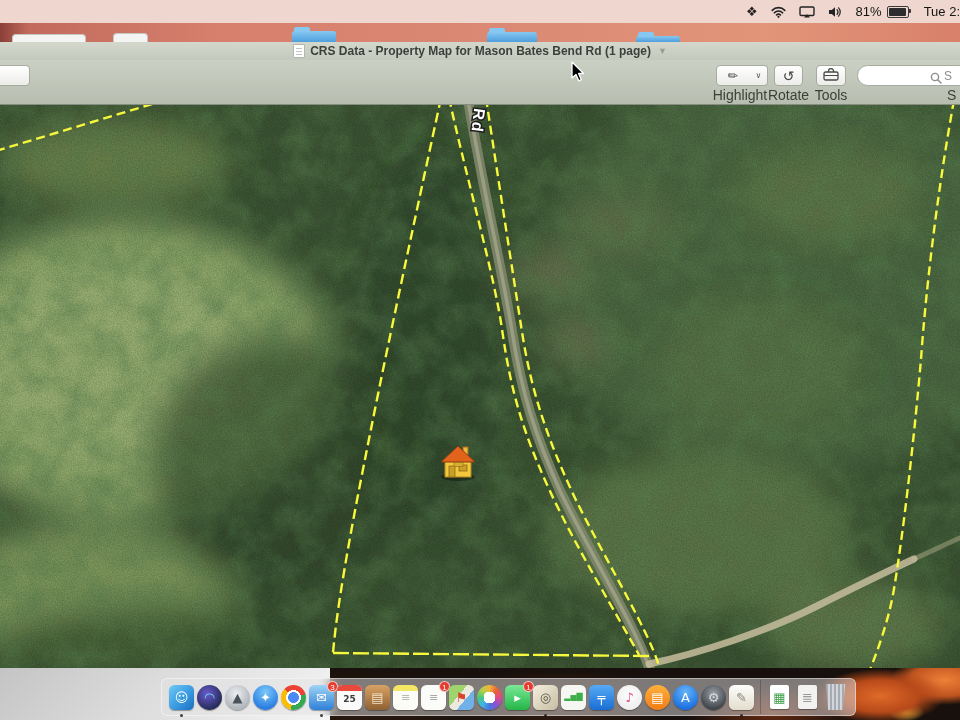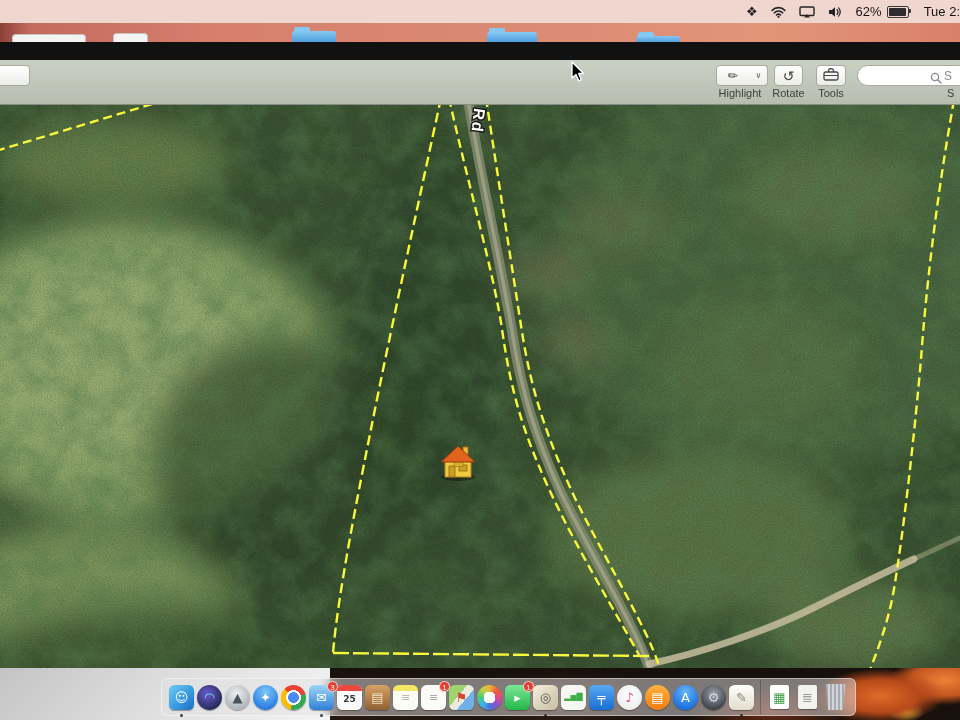--- a/index.html
+++ b/index.html
@@ -35,21 +35,21 @@
   .proxy{width:10px;height:12px;background:#fff;border:1px solid #b5b5b2;border-radius:1px;position:relative;}
   .proxy::before{content:"";position:absolute;left:2px;right:2px;top:3px;height:7px;
     background:repeating-linear-gradient(180deg,#c4c4c2 0 1px,transparent 1px 3px);}
   .title-chevron{color:#97a08f;font-size:9px;font-weight:normal;margin-left:2px;}
 
   .toolbar{position:absolute;left:0;top:60px;width:960px;height:44px;
     background:linear-gradient(#cad0c3,#b7bdaf);border-bottom:1px solid #878d81;z-index:30;}
   .tb-btn{position:absolute;top:5px;height:21px;background:linear-gradient(#ffffff,#ecece9);
     border:1px solid #a6aa9f;border-radius:4px;box-sizing:border-box;
     display:flex;align-items:center;justify-content:center;color:#444;}
-  .tb-label{position:absolute;top:27px;font-size:11px;color:#3c4138;text-align:center;}
+  .tb-label{position:absolute;top:27px;font-size:14px;color:#3c4138;text-align:center;}
   .pen-glyph{display:inline-block;transform:rotate(-42deg);font-size:12px;}
   .chev-glyph{font-size:8px;color:#555;}
   .rot-glyph{font-size:14px;line-height:1;}
   .search-field{position:absolute;left:857px;top:5px;width:120px;height:21px;background:#fff;
     border:1px solid #a6aa9f;border-radius:11px;box-sizing:border-box;}
   .search-field input{position:absolute;left:0;top:0;width:100%;height:100%;border:none;outline:none;
     background:transparent;border-radius:11px;font-size:12px;color:#333;padding:0 4px 0 86px;box-sizing:border-box;
     font-family:"Liberation Sans",sans-serif;}
   .search-field input::placeholder{color:#8d8d8d;}
   .search-glass{position:absolute;left:72px;top:4.5px;}
@@ -124,38 +124,43 @@
       <span>
         <svg width="15" height="12" viewBox="0 0 15 12">
             <path d="M1 4 L3.8 4 L7 1.2 L7 10.8 L3.8 8 L1 8 Z" fill="#232323"></path>
             <g stroke="#232323" stroke-width="1.2" fill="none" stroke-linecap="round">
               <path d="M9 3.6 A3.6 3.6 0 0 1 9 8.4"></path>
               <path d="M10.6 1.8 A6.2 6.2 0 0 1 10.6 10.2"></path>
             </g>
           </svg>
       </span>
       <span class="batt-group">
-        <span>62%</span>
+        <span>81%</span>
         <span class="batt-body">
             <span class="batt-fill"></span>
             <span class="batt-nub"></span>
           </span>
       </span>
       <span class="clock">Tue 2:</span>
     </span>
   </div>
 
   <div class="wallstrip">
     <div class="win-top" style="left:12px;width:72px;height:7px;"></div>
     <div class="win-top" style="left:113px;width:33px;height:8px;"></div>
     <div class="folder-top" style="left:292px;width:44px;height:11px;"></div>
     <div class="folder-top" style="left:487px;width:50px;height:10px;"></div>
     <div class="folder-top" style="left:636px;width:44px;height:6px;"></div>
   </div>
 
+  <div class="titlebar">
+    <span class="proxy"></span>
+    <span>CRS Data - Property Map for Mason Bates Bend Rd (1 page)</span>
+    <span class="title-chevron">▼</span>
+  </div>
 
   <div class="toolbar">
     <div class="tb-btn" style="left:-32px;width:62px;"></div>
     <span class="tb-label" style="left:-24px;width:32px;">e</span>
 
     <div class="tb-btn" style="left:716px;width:35px;border-radius:4px 0 0 4px;">
       <span class="pen-glyph">✎</span>
     </div>
     <div class="tb-btn" style="left:750px;width:18px;border-radius:0 4px 4px 0;border-left:none;">
       <span class="chev-glyph">∨</span>

